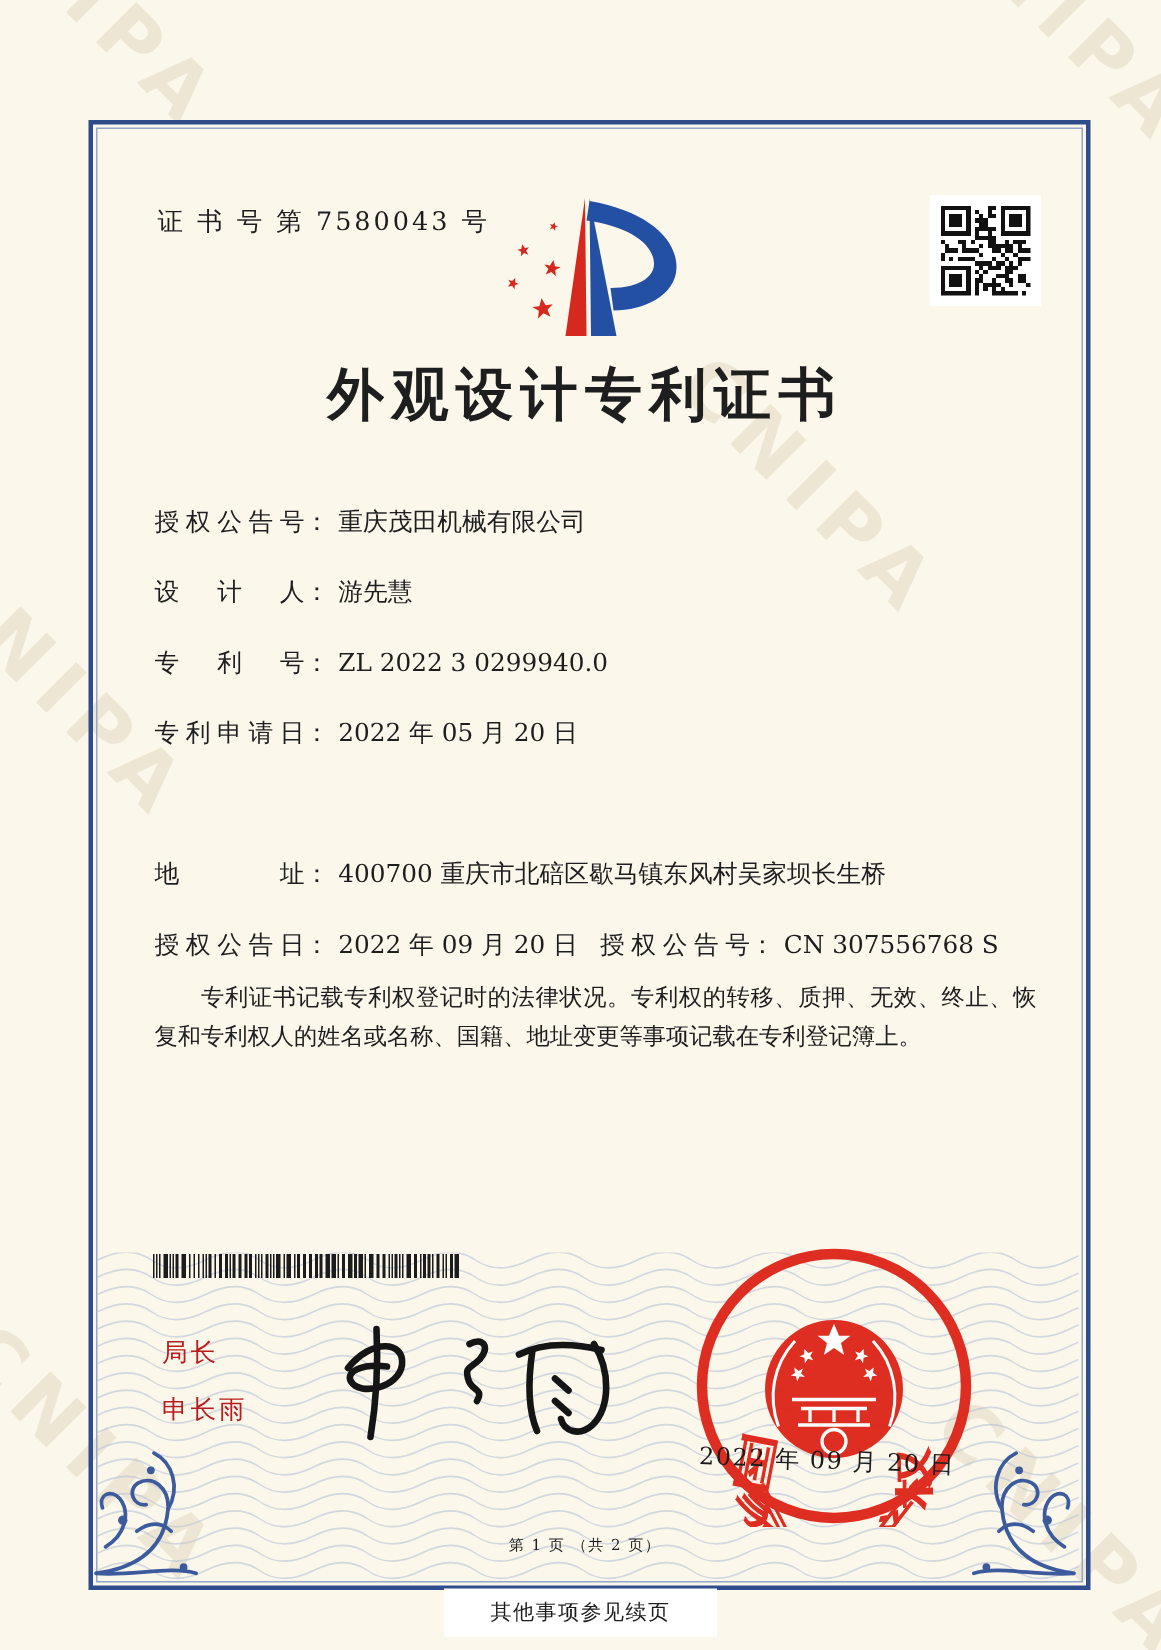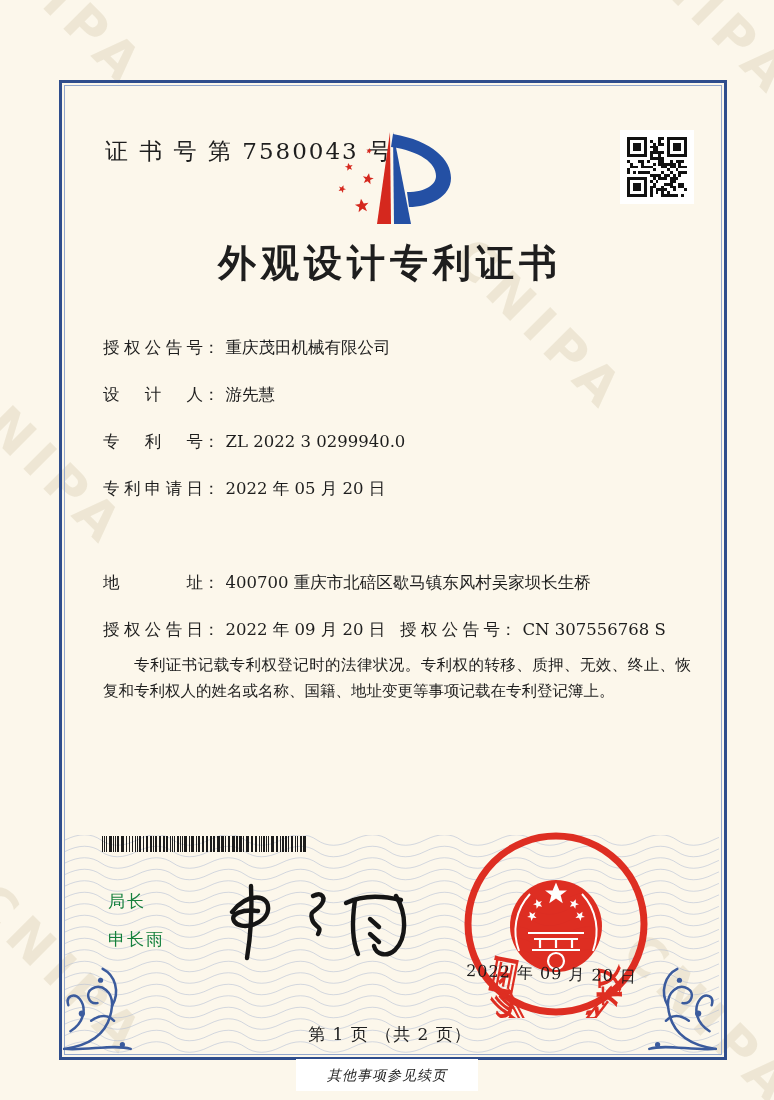--- a/index.html
+++ b/index.html
@@ -3,44 +3,44 @@
 <meta charset="utf-8">
 <style>
   html,body{margin:0;padding:0;}
   .page{position:relative;width:774px;height:1100px;background:#fcf7eb;overflow:hidden;
         font-family:"DejaVu Serif", serif;color:#1e1e1e;}
   .wm{position:absolute;font-family:"DejaVu Sans", sans-serif;font-weight:bold;font-size:52px;
       letter-spacing:9px;color:#b8a87e;opacity:.20;transform:rotate(45deg);white-space:nowrap;z-index:0;}
   .frame{position:absolute;left:59px;top:80px;width:662px;height:974px;border:3px solid #2f4d8c;z-index:1;}
   .frame-inner{position:absolute;inset:2px;border:1px solid #93a7cc;}
   .waves{position:absolute;left:3px;right:3px;bottom:2px;height:220px;z-index:0;}
-  .cert-no{position:absolute;left:105px;top:136px;font-size:23px;letter-spacing:2px;z-index:2;}
+  .cert-no{position:absolute;left:105px;top:136px;font-size:17px;letter-spacing:2px;z-index:2;}
   .logo{position:absolute;left:332px;top:126px;width:122px;height:102px;z-index:2;}
   .qrbox{position:absolute;left:620px;top:130px;width:74px;height:74px;background:#fff;z-index:2;}
   .qrbox svg{position:absolute;left:7px;top:7px;width:60px;height:60px;shape-rendering:crispEdges;}
   .title{position:absolute;left:59px;top:238px;width:662px;text-align:center;font-size:38px;
          font-weight:bold;letter-spacing:5px;z-index:2;}
   .field{position:absolute;left:103px;width:580px;font-size:16.5px;z-index:2;white-space:nowrap;}
   .flabel{display:inline-block;width:100px;text-align:justify;text-align-last:justify;vertical-align:top;}
   .fvalue{margin-left:6px;}
   .pair2{position:absolute;left:297px;top:0;}
   .body-text{position:absolute;left:103px;top:652px;width:588px;font-size:15.5px;line-height:26px;
              text-align:justify;z-index:2;}
   .body-text p{margin:0;text-indent:2em;}
   .barcode{position:absolute;left:102px;top:836px;width:206px;height:16px;z-index:2;}
   .sig-label{position:absolute;left:108px;font-family:"DejaVu Sans", sans-serif;font-size:17px;
-             color:#15803d;z-index:2;letter-spacing:2px;}
+             color:#b91c1c;z-index:2;letter-spacing:2px;}
   .signature{position:absolute;left:218px;top:880px;width:205px;height:84px;z-index:3;}
   .seal{position:absolute;left:462px;top:830px;width:188px;height:188px;z-index:3;opacity:.95;}
   .seal-date{position:absolute;left:466px;top:964px;font-size:16px;letter-spacing:1px;color:#1b1b1b;
              transform:rotate(2deg);z-index:4;white-space:nowrap;}
-  .page-info{position:absolute;left:59px;top:1023px;width:662px;text-align:center;font-size:17px;
+  .page-info{position:absolute;left:59px;top:1023px;width:662px;text-align:center;font-size:10px;
              letter-spacing:1px;z-index:2;}
   .notebox{position:absolute;left:296px;top:1059px;width:182px;height:32px;background:#ffffff;
-           z-index:2;text-align:center;line-height:32px;font-size:14px;letter-spacing:1px;font-style:italic;}
+           z-index:2;text-align:center;line-height:32px;font-size:14px;letter-spacing:1px;}
   .flourish{position:absolute;width:104px;height:104px;z-index:2;}
   .fl-left{left:60px;top:948px;}
   .fl-right{left:616px;top:948px;transform:scaleX(-1);}
 </style>
 </head>
 <body>
 
 <div class="page">
 
   <div class="wm" style="left:-50px;top:-30px;">CNIPA</div>

